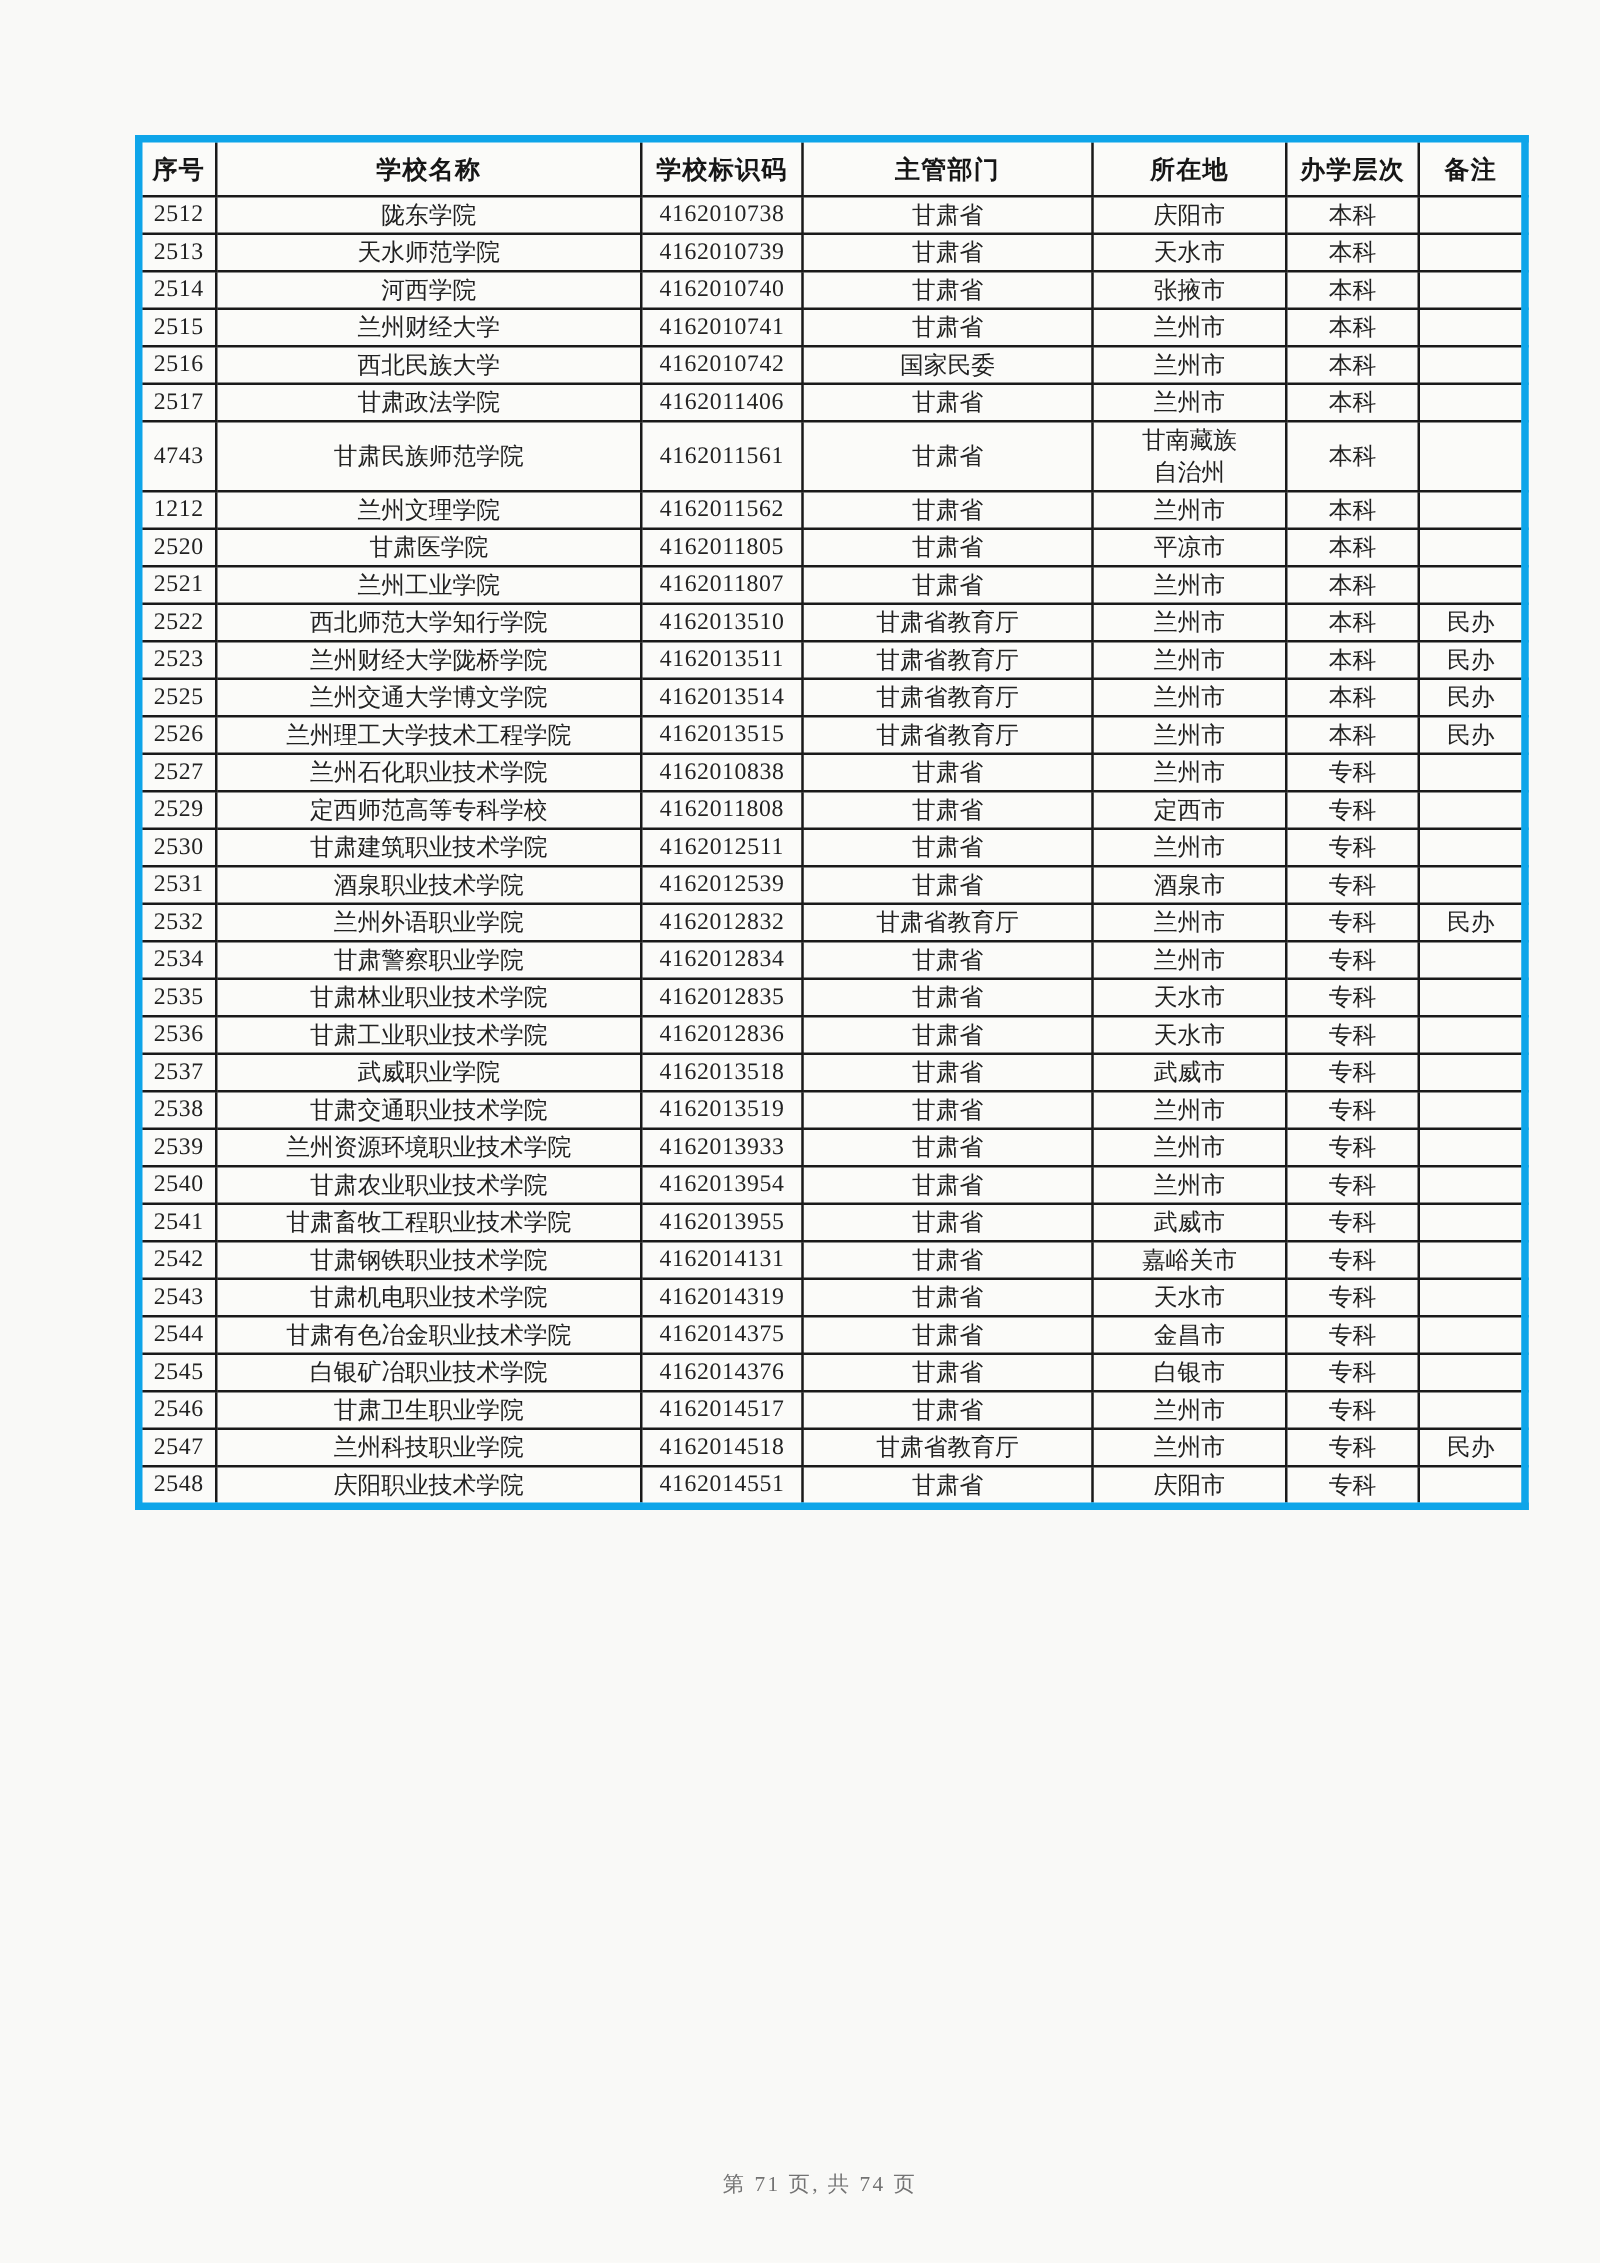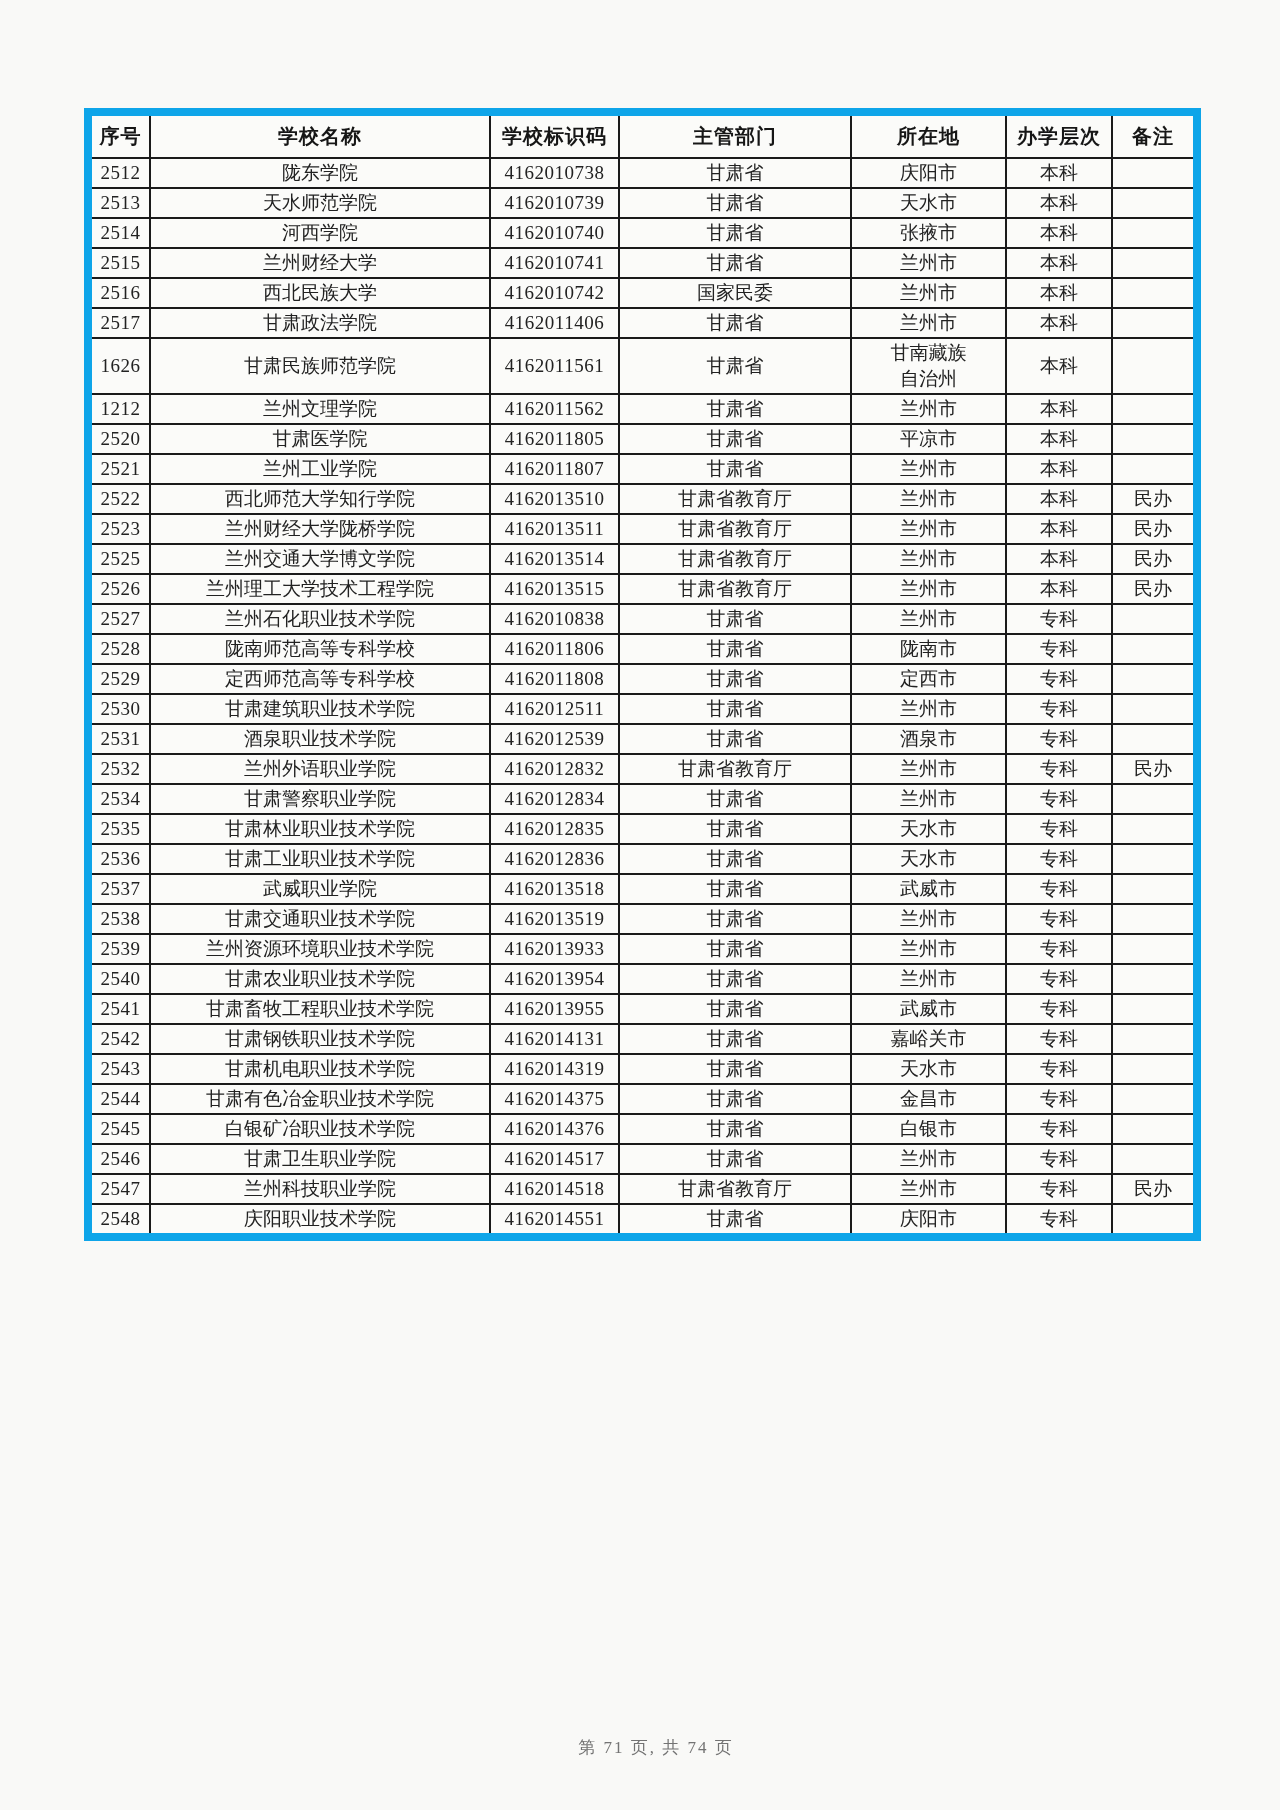--- a/index.html
+++ b/index.html
@@ -29,21 +29,21 @@
   }
   table.school-table th,
   table.school-table td {
     border: 2px solid #1a1a1a;
     text-align: center;
     vertical-align: middle;
     white-space: pre-line;
     overflow: hidden;
     padding: 1px 2px;
   }
-  table.school-table { border: 8px solid #0ea5e9; }
+  table.school-table { border: 6px solid #0ea5e9; margin-left: 24px; }
   thead tr { height: 46px; }
   tbody tr { height: 24px; }
   tbody tr.tall { height: 52px; }
   th {
     font-size: 20px;
     font-weight: bold;
     letter-spacing: 1px;
     color: #161616;
   }
   td {
@@ -137,21 +137,21 @@
         <tr>
           <td class="num">2517</td>
           <td>甘肃政法学院</td>
           <td class="num">4162011406</td>
           <td>甘肃省</td>
           <td>兰州市</td>
           <td>本科</td>
           <td></td>
         </tr>
         <tr class="tall">
-          <td class="num">1626</td>
+          <td class="num">4743</td>
           <td>甘肃民族师范学院</td>
           <td class="num">4162011561</td>
           <td>甘肃省</td>
           <td>甘南藏族
 自治州</td>
           <td>本科</td>
           <td></td>
         </tr>
         <tr>
           <td class="num">1212</td>
@@ -215,29 +215,20 @@
           <td>兰州市</td>
           <td>本科</td>
           <td>民办</td>
         </tr>
         <tr>
           <td class="num">2527</td>
           <td>兰州石化职业技术学院</td>
           <td class="num">4162010838</td>
           <td>甘肃省</td>
           <td>兰州市</td>
-          <td>专科</td>
-          <td></td>
-        </tr>
-        <tr>
-          <td class="num">2528</td>
-          <td>陇南师范高等专科学校</td>
-          <td class="num">4162011806</td>
-          <td>甘肃省</td>
-          <td>陇南市</td>
           <td>专科</td>
           <td></td>
         </tr>
         <tr>
           <td class="num">2529</td>
           <td>定西师范高等专科学校</td>
           <td class="num">4162011808</td>
           <td>甘肃省</td>
           <td>定西市</td>
           <td>专科</td>

